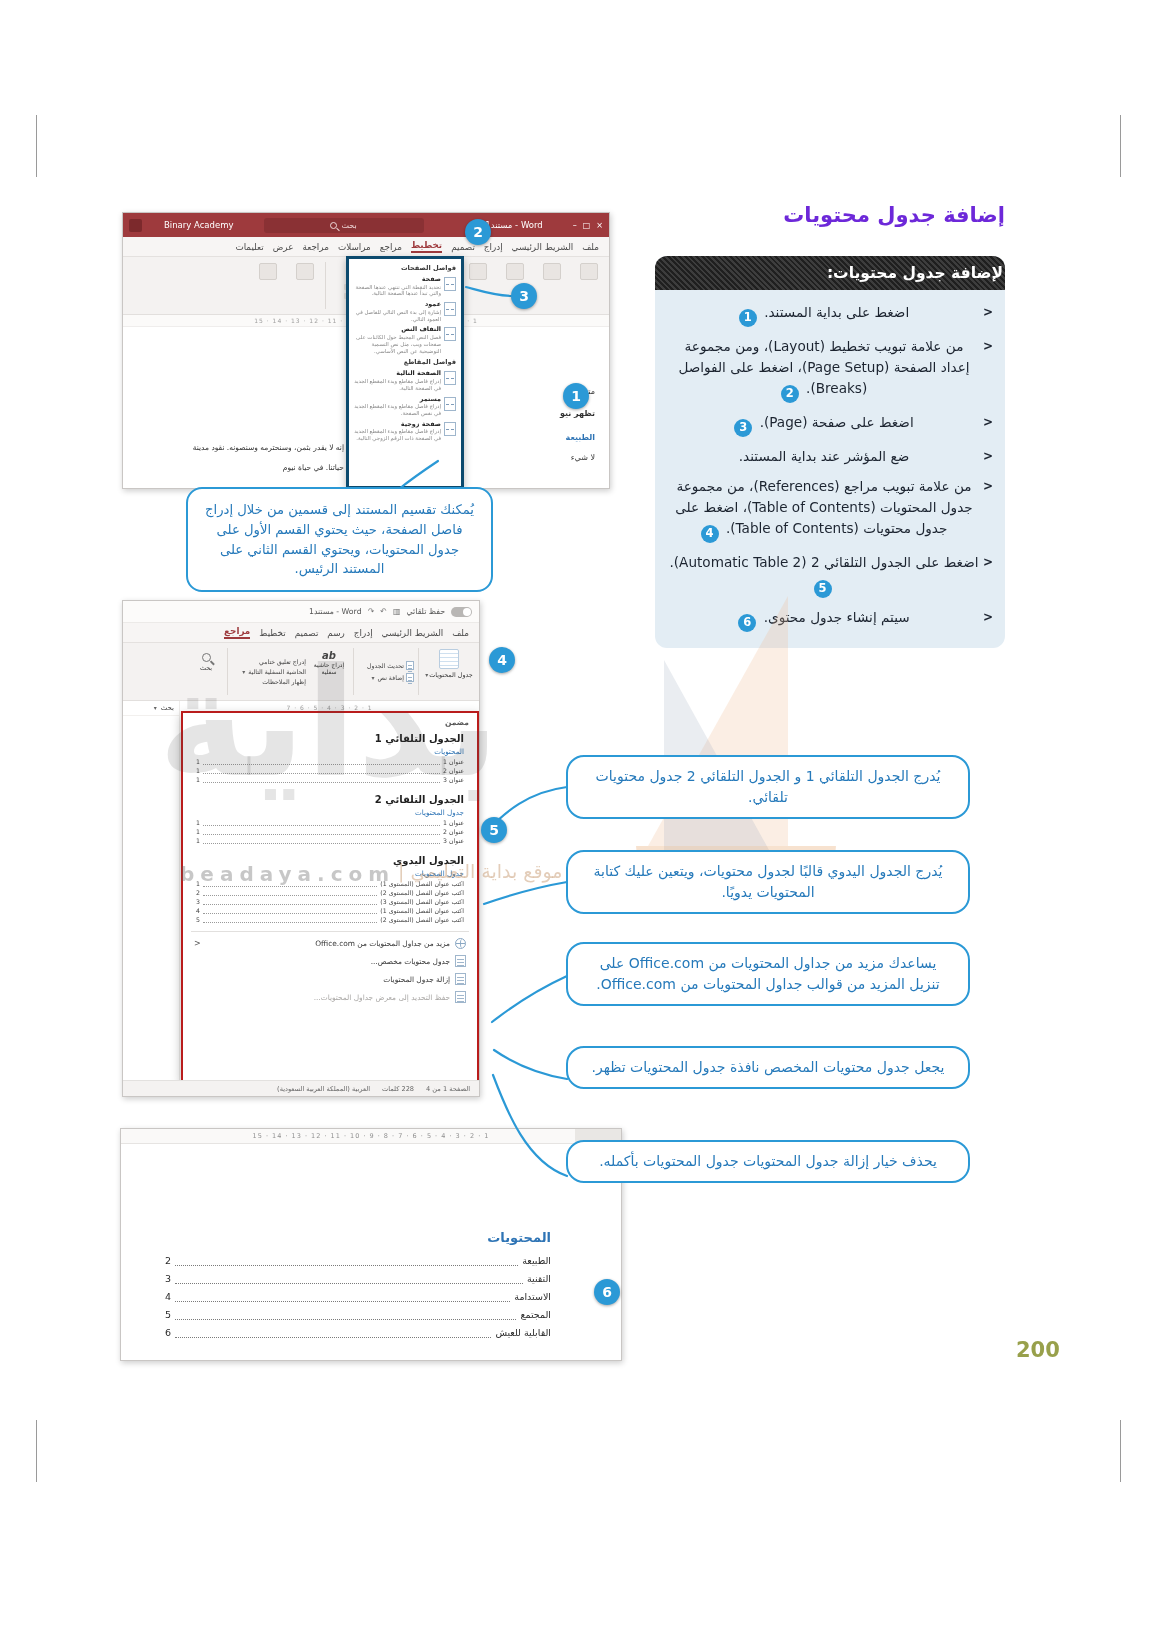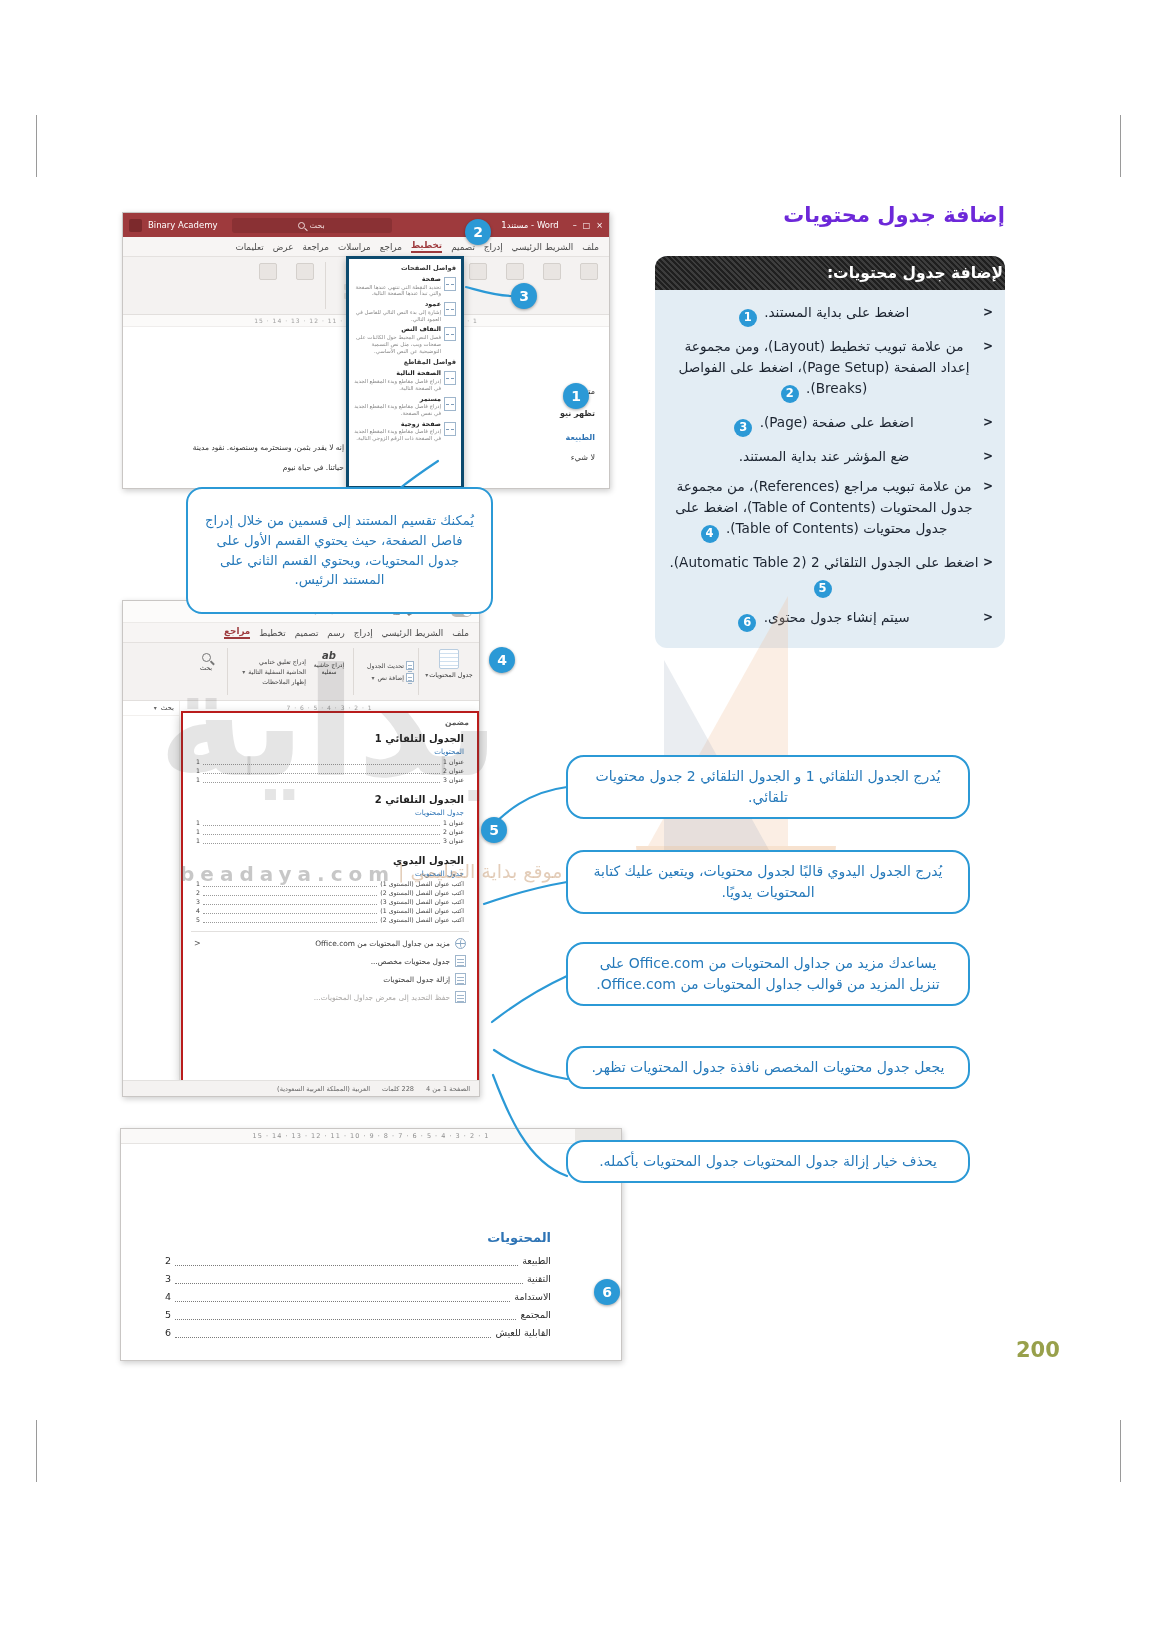--- a/index.html
+++ b/index.html
@@ -30,21 +30,21 @@
   #shot3{left:120px;top:1128px;width:502px;height:233px}
 
   .tabs{height:20px;display:flex;align-items:center;gap:9px;padding:0 10px;font-size:8.8px;color:#4a4a4a;background:#f7f5f4;border-bottom:1px solid #e4e1df}
   .tabs .tab.active{color:#9e3a3d;font-weight:bold;border-bottom:2px solid #9e3a3d;padding-bottom:1px}
   .ribbon{background:#f4f2f1;border-bottom:1px solid #e2dfdd;display:flex;align-items:stretch;padding:3px 4px;gap:4px;height:58px}
   .rsep{width:1px;background:#ddd9d6;margin:2px 0}
   .caret:after{content:"▾";font-size:6px;color:#666;margin-right:1px}
   .mini-ruler{height:12px;display:flex;align-items:center;justify-content:center;font-size:6px;color:#a0a0a0;border-bottom:1px solid #efedec;background:#fbfaf9;letter-spacing:1px}
 
   
-  .s1-titlebar{height:24px;background:#9e3a3d;display:flex;direction:ltr;align-items:center;gap:6px;padding:0 6px;color:#fff;font-size:8.5px}
+  .s1-titlebar{height:24px;background:#9e3a3d;display:flex;direction:ltr;align-items:center;gap:22px;padding:0 6px;color:#fff;font-size:8.5px}
   .s1-logo{width:13px;height:13px;background:#7c292c;border-radius:2px;flex:none}
   .s1-search{width:160px;height:15px;background:#8a3134;border-radius:3px;display:flex;align-items:center;justify-content:center;gap:4px;color:#f0d9d9;font-size:8px;margin:0 8px}
   .lens{width:7px;height:7px;border:1px solid #f0d9d9;border-radius:50%;position:relative;flex:none}
   .lens:after{content:"";position:absolute;width:4px;height:1px;background:#f0d9d9;transform:rotate(45deg);left:5px;top:6px}
   .s1-doctitle{margin-left:auto}
   .winctl{display:flex;gap:6px;margin-left:8px;font-size:8px}
   .rb{width:33px;text-align:center;font-size:6px;color:#555}
   .rb .ic{width:18px;height:17px;margin:3px auto 2px;background:#e9e5e2;border:1px solid #d4d0cc;border-radius:2px}
   .rb-col{display:flex;flex-direction:column;justify-content:center;gap:3px;width:48px}
   .rb-row{display:flex;align-items:center;gap:2px;font-size:6.2px;color:#444}
@@ -60,21 +60,21 @@
   #d5{left:6px;top:136px;width:215px;font-size:7.5px}
   .s1-menu{position:absolute;left:223px;top:43px;width:118px;height:233px;background:#fff;border:3px solid #0c4a6e;box-shadow:0 3px 8px rgba(0,0,0,.28);z-index:3;padding:3px 4px;overflow:hidden}
   .menu-h{font-size:6.6px;font-weight:bold;color:#3a3a3a;padding:2px 1px}
   .mi{display:flex;gap:3px;padding:2px 1px;align-items:flex-start}
   .mi-ic{position:relative;width:12px;height:14px;border:1px solid #9fb6cc;flex:none;background:#fff;margin-top:1px}
   .mi-ic:after{content:"";position:absolute;left:1px;right:1px;top:6px;border-top:1px dashed #7f9cba}
   .mi-name{font-size:6.4px;font-weight:bold;color:#222;line-height:1.2}
   .mi-desc{font-size:5.4px;color:#888;line-height:1.25}
 
   
-  .callout{position:absolute;left:186px;top:487px;width:307px;background:#fff;border:2px solid #2b99d6;border-radius:16px;padding:22px 12px;font-size:13.2px;line-height:1.5;color:#2579ba;text-align:center;z-index:4}
+  .callout{position:absolute;left:186px;top:487px;width:307px;background:#fff;border:2px solid #2b99d6;border-radius:16px;padding:11px 12px;font-size:13.2px;line-height:1.5;color:#2579ba;text-align:center;z-index:4}
   .bubble{position:absolute;right:187px;width:404px;background:#fff;border:2px solid #2b99d6;border-radius:18px;padding:9px 16px;font-size:14px;line-height:1.5;color:#2579ba;text-align:center;z-index:4}
   #bub0{top:755px}#bub1{top:850px}#bub2{top:942px}#bub3{top:1046px}#bub4{top:1140px}
 
   
   .s2-titlebar{height:22px;background:#fcfbfa;border-bottom:1px solid #eceae8;display:flex;align-items:center;gap:6px;padding:0 7px;font-size:7.8px;color:#555}
   .tog{width:21px;height:10px;border-radius:5px;background:#b9b7b5;position:relative;flex:none}
   .tog:after{content:"";position:absolute;width:8px;height:8px;border-radius:50%;background:#fff;top:1px;right:1px}
   .tb-ic{font-size:8px;color:#777}
   .s2-doctitle{margin-left:auto;direction:ltr}
   .s2-tocbtn{width:52px;text-align:center;font-size:6.4px;color:#333;padding-top:3px}

